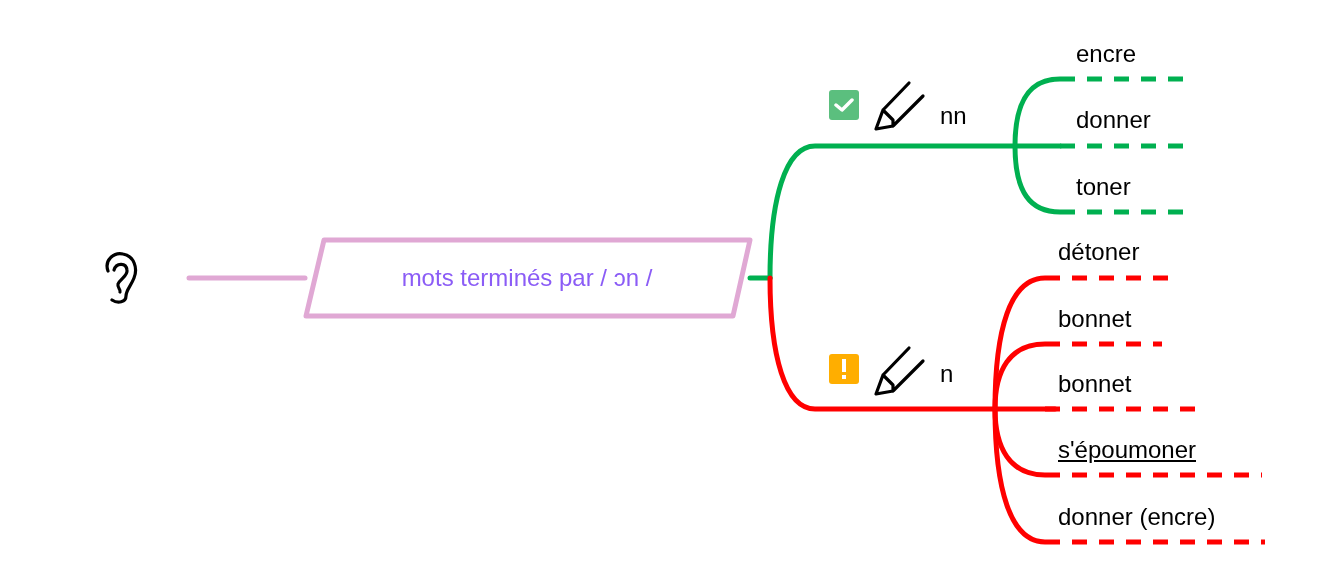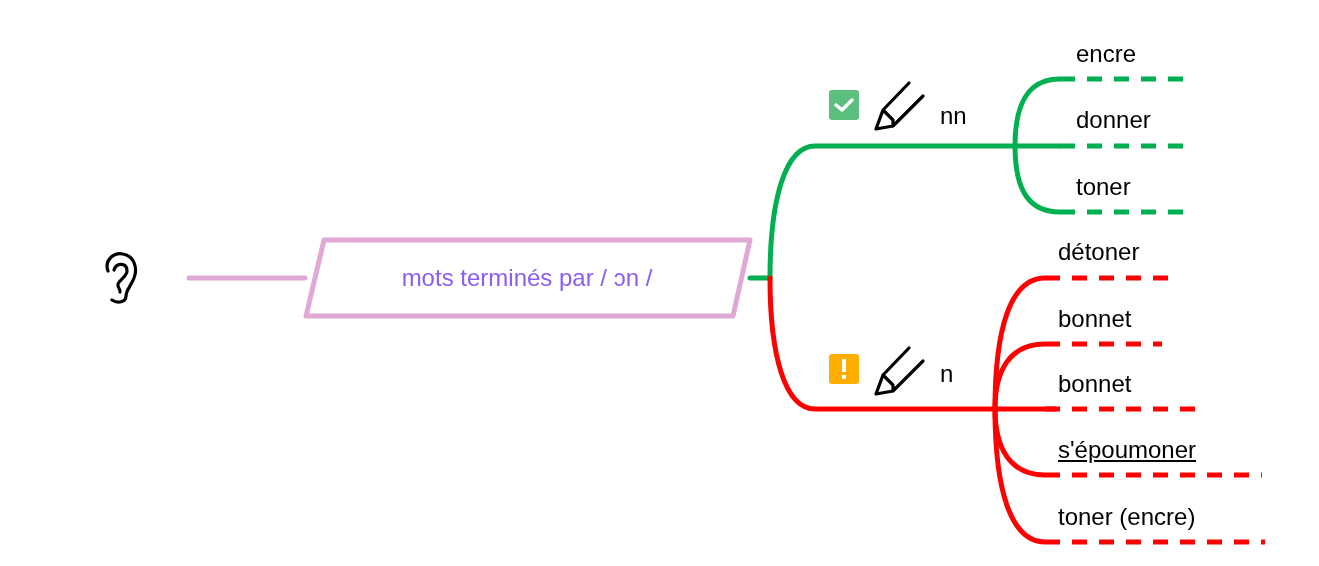--- a/index.html
+++ b/index.html
@@ -81,13 +81,13 @@
 <div class="label" style="left:940px; top:362px;">n</div>
 
 <div class="label" style="left:1076px; top:42px;">encre</div>
 <div class="label" style="left:1076px; top:108px;">donner</div>
 <div class="label" style="left:1076px; top:175px;">toner</div>
 
 <div class="label" style="left:1058px; top:240px;text-align:right;">détoner</div>
 <div class="label" style="left:1058px; top:307px;">bonnet</div>
 <div class="label" style="left:1058px; top:372px;">bonnet</div>
 <div class="label" style="left:1058px; top:438px;text-decoration:underline;">s'époumoner</div>
-<div class="label" style="left:1058px; top:505px;">toner (encre)</div>
+<div class="label" style="left:1058px; top:505px;">donner (encre)</div>
 
 </body></html>

